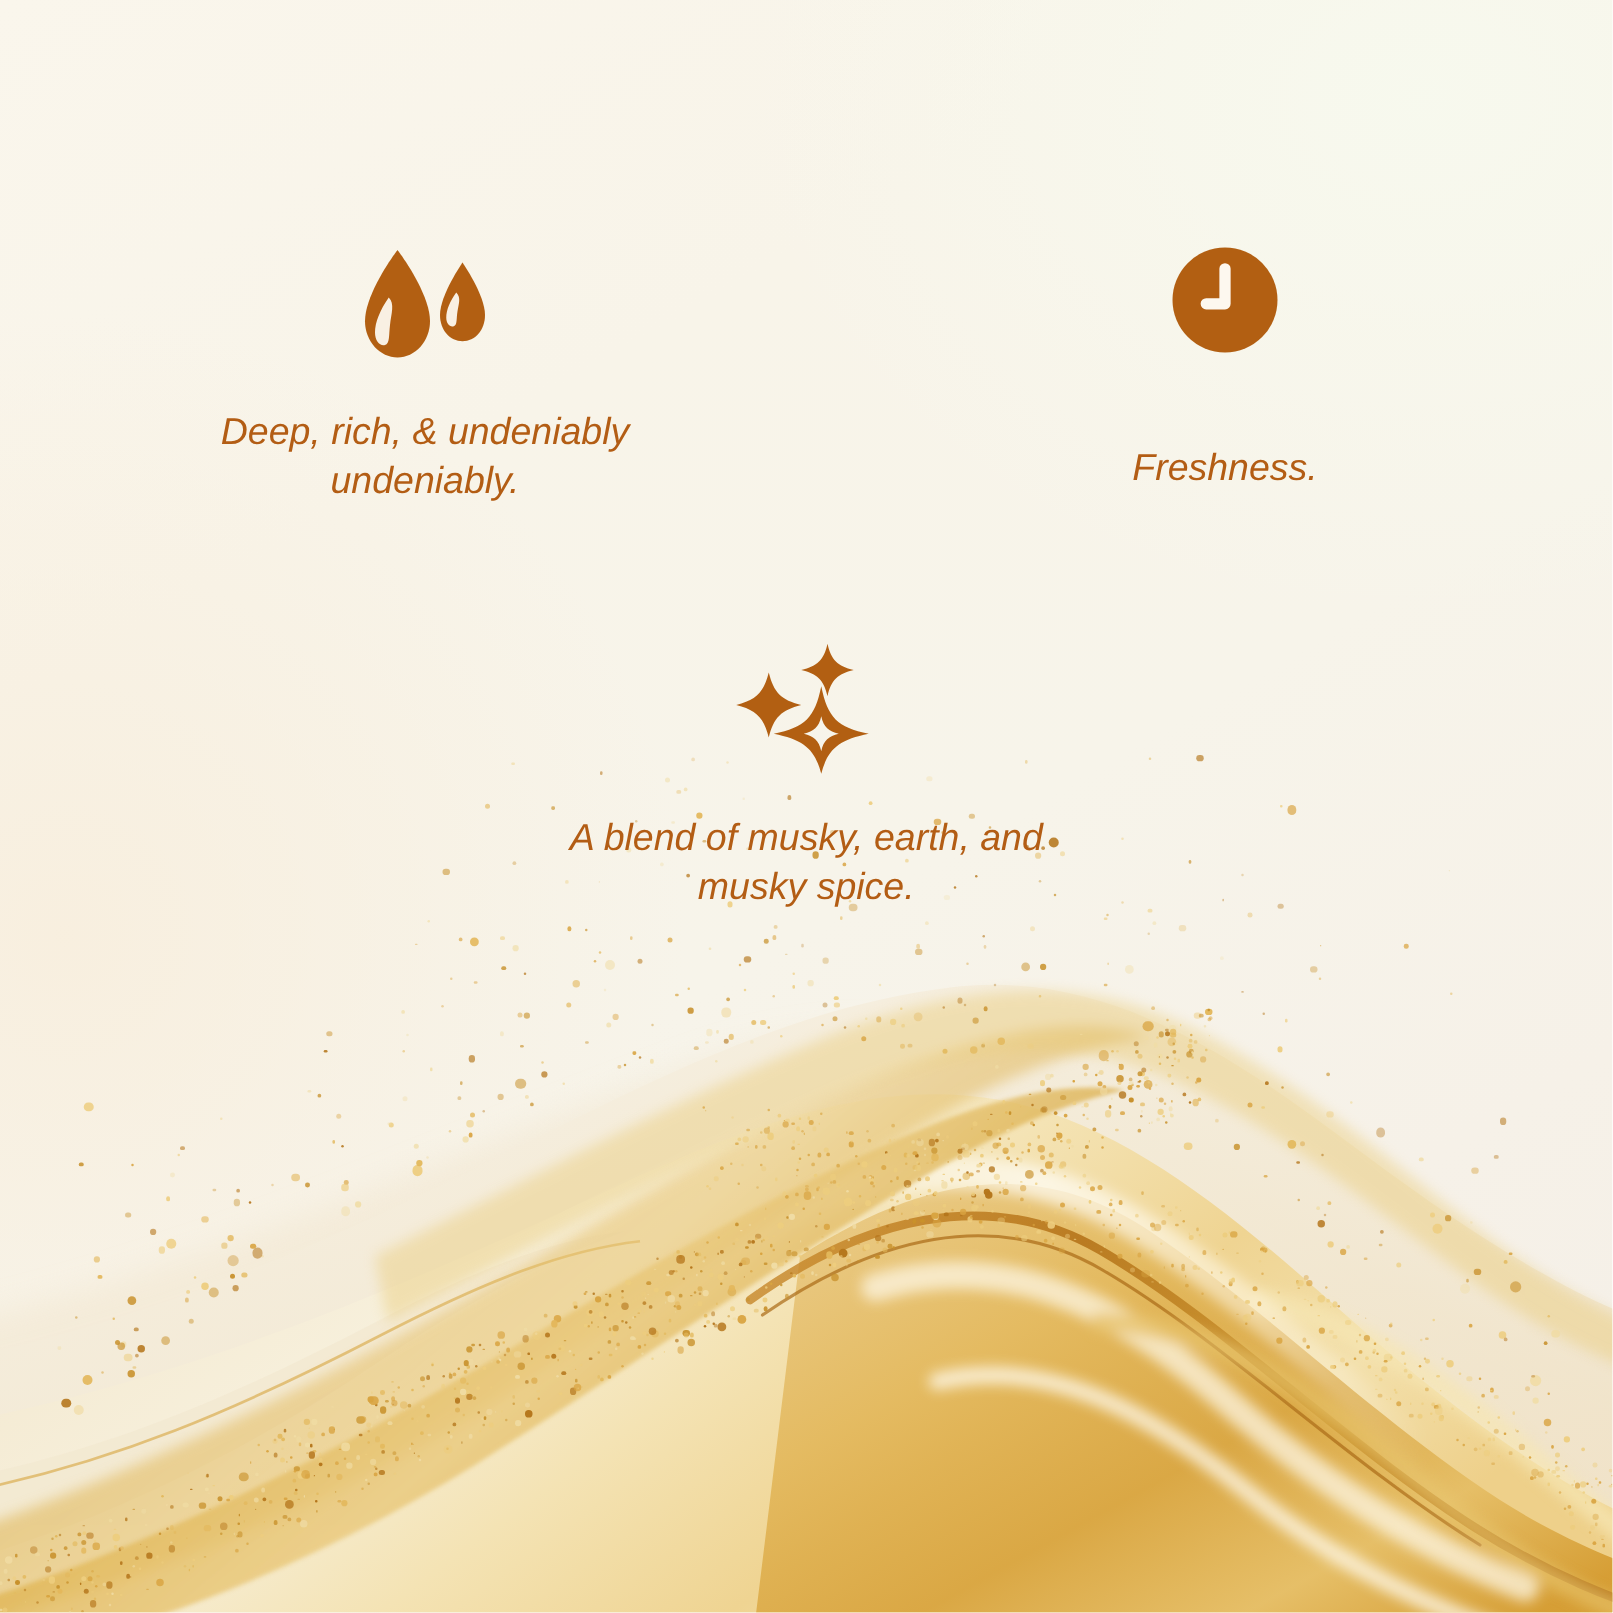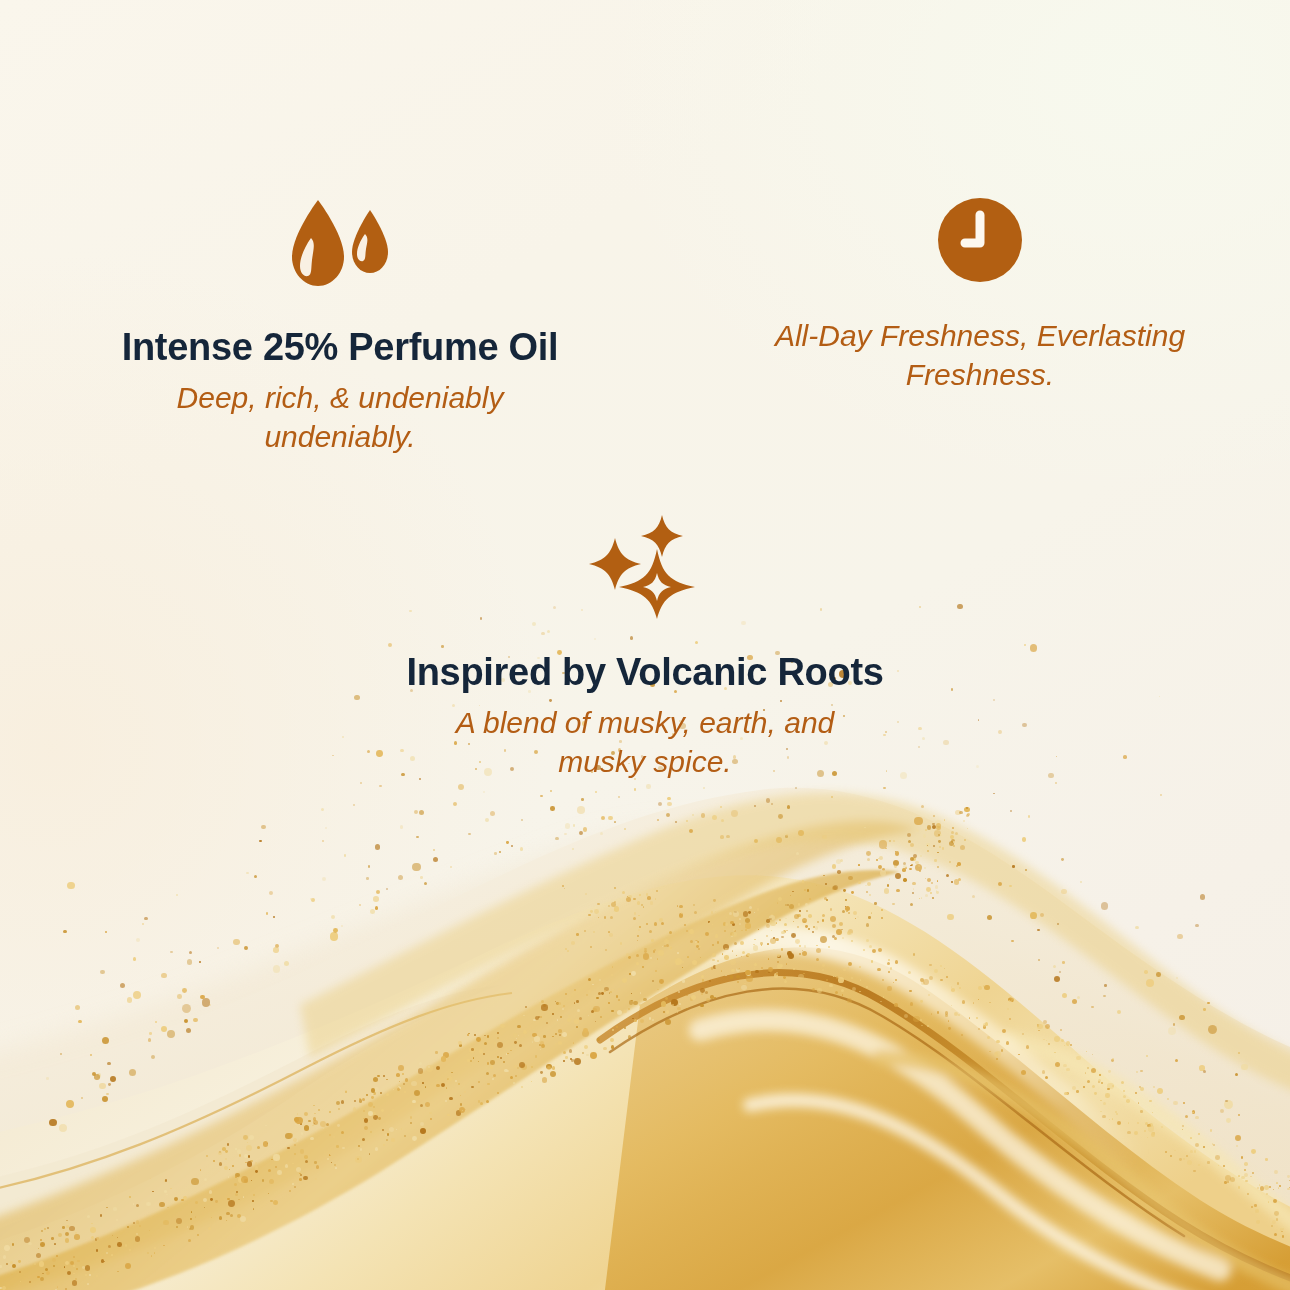--- a/index.html
+++ b/index.html
@@ -1821,38 +1821,37 @@
       <svg width="112" height="100" viewBox="0 0 112 100" aria-hidden="true">
 
         <path d="M34 4 C34 4 60 38 60 61 C60 77 48 90 34 90 C20 90 8 77 8 61 C8 38 34 4 34 4 Z" fill="#b25f12"></path>
         <path d="M27 42 C20 52 16 62 16 70 C16 77 20 81 24 80 C28 79 27 72 28 64 C29 55 32 47 27 42 Z" fill="#fdf8ef" opacity="0.95"></path>
 
         <path d="M86 14 C86 14 104 40 104 56 C104 68 96 77 86 77 C76 77 68 68 68 56 C68 40 86 14 86 14 Z" fill="#b25f12"></path>
         <path d="M81 38 C76 45 73 52 73 58 C73 63 76 66 79 65 C82 64 81 59 82 53 C83 47 85 42 81 38 Z" fill="#fdf8ef" opacity="0.95"></path>
       </svg>
     </span>
 
-    <h2>Intense 25% Perfume Oil</h2>
     <p>
       <span>Deep, rich, &amp; undeniably</span><br>
       <span>undeniably.</span>
     </p>
   </div>
 
   <div class="feature" id="feature-long">
 
     <span class="icon-wrap">
       <svg width="88" height="88" viewBox="0 0 88 88" aria-hidden="true">
         <circle cx="44" cy="44" r="42" fill="#b25f12"></circle>
         <path d="M44 19 L44 47 L29 47" fill="none" stroke="#fdf8ef" stroke-width="9" stroke-linecap="round" stroke-linejoin="round"></path>
       </svg>
     </span>
 
     <p>
-      <span>All-Day Freshness, Everlasting</span><br>
+      <br>
       <span>Freshness.</span>
     </p>
   </div>
 
   <div class="feature" id="feature-volcanic">
 
     <span class="icon-wrap">
       <svg width="120" height="118" viewBox="0 0 120 118" aria-hidden="true">
 
         <path d="M77 10 C80 23 85 28 98 31 C85 34 80 39 77 52 C74 39 69 34 56 31 C69 28 74 23 77 10 Z" fill="#b25f12"></path>
@@ -1865,20 +1864,19 @@
                  C67 95 59 87 34 82
                  C59 77 67 69 72 44 Z
                  M72 68
                  C70 77 66 80 58 82
                  C66 84 70 87 72 96
                  C74 87 78 84 86 82
                  C78 80 74 77 72 68 Z" fill="#b25f12" fill-rule="evenodd"></path>
       </svg>
     </span>
 
-    <h2>Inspired by Volcanic Roots</h2>
     <p>
       <span>A blend of musky, earth, and</span><br>
       <span>musky spice.</span>
     </p>
   </div>
 
 </div>
 
 </body></html>

